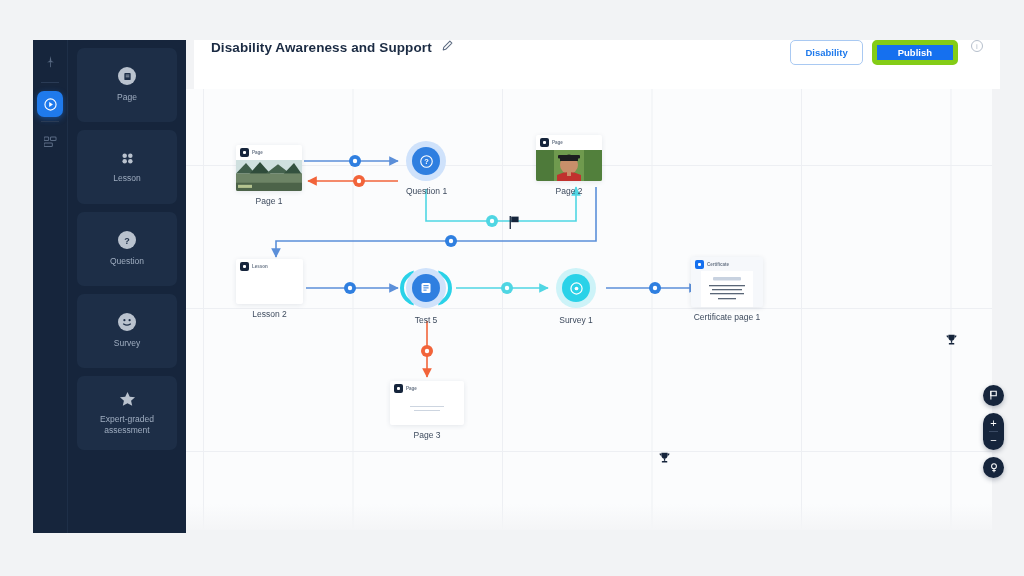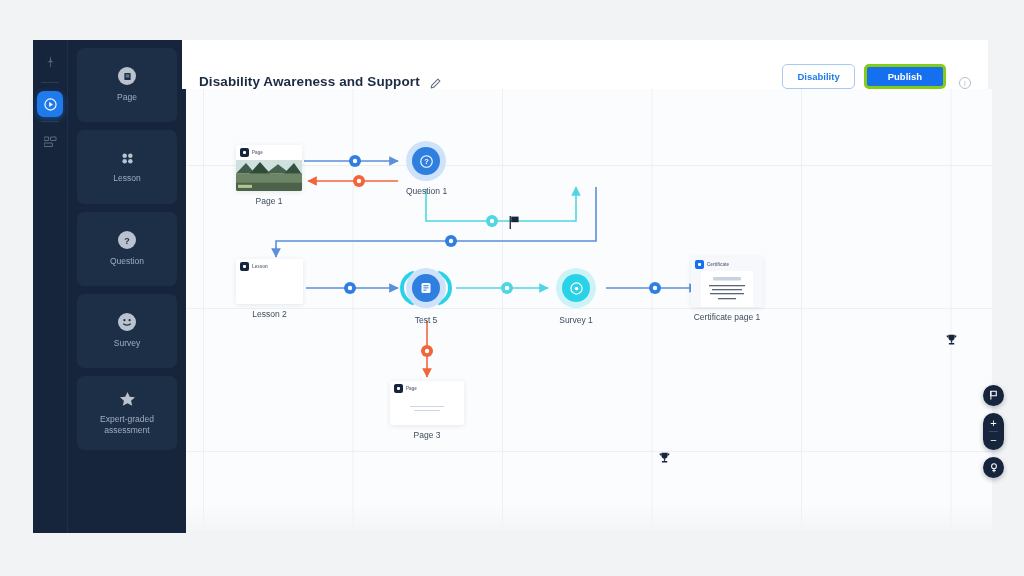--- a/index.html
+++ b/index.html
@@ -70,24 +70,24 @@
     font-size: 10px; font-weight: bold;
   }
   .block-ico.plain { background: transparent; color: #b9c2ce; width: auto; height: auto; }
   .block-label {
     color: #9fadc0; font-size: 8.5px; text-align: center; line-height: 1.25;
     max-width: 90%;
   }
 
   
   .topbar {
-    position: absolute; left: 182px; top: 40px;
+    position: absolute; left: 194px; top: 40px;
     width: 806px; height: 49px;
     background: #ffffff;
-    display: flex; align-items: flex-end;
+    display: flex; align-items: flex-start;
     padding: 0 17px;
   }
   .course-title {
     font-size: 13.5px; font-weight: bold; color: #1b2b43;
     letter-spacing: .1px;
   }
   .pencil-icon {
     margin-left: 10px; color: #5c6a80; display: inline-flex;
     cursor: pointer;
   }
@@ -98,21 +98,21 @@
     display: inline-flex; align-items: center; justify-content: center;
     cursor: pointer; white-space: nowrap;
   }
   .btn-unpublish {
     background: #fff; color: #1f7aec;
     border: 1px solid #a9c9f2;
     padding: 0 14px; margin-right: 9px;
   }
   .btn-publish {
     background: #1570ef; color: #fff;
-    border: 3px solid #84cc16;
+    border: 5px solid #84cc16;
     padding: 0 21px;
   }
   .info-icon {
     margin-left: 13px; width: 12px; height: 12px;
     border: 1px solid #b6bfcc; border-radius: 50%;
     color: #b6bfcc; font-size: 8px;
     display: flex; align-items: center; justify-content: center;
     cursor: pointer;
   }
 
@@ -416,20 +416,41 @@
         <div class="core" style="background:#2f7fe0;">
           <svg width="13" height="13" viewBox="0 0 14 14">
               <circle cx="7" cy="7" r="6.2" fill="none" stroke="#fff" stroke-width="1.2"></circle>
               <text x="7" y="10.2" text-anchor="middle" font-size="8" font-family="Liberation Sans, sans-serif" fill="#fff" font-weight="bold">?</text>
             </svg>
         </div>
       </div>
       <div class="node-label" style="">Question 1</div>
     </div>
 
+    <div class="node" style="left:350px; top:46px;">
+      <div class="card" style="width:66px; height:46px;">
+        <div class="card-head">
+          <div class="card-badge">
+              <i></i>
+            </div>
+          <span class="card-kind">Page</span>
+        </div>
+        <svg class="card-img" width="66" height="31" viewBox="0 0 66 31" preserveAspectRatio="none" style="position:absolute;left:0;top:15px;height:31px;">
+          <rect width="66" height="31" fill="#6f9a4e"></rect>
+          <path d="M0 0 H18 V31 H0 Z" fill="#4e7a3a"></path>
+          <path d="M48 0 H66 V31 H48 Z" fill="#52803c"></path>
+          <circle cx="33" cy="15" r="9" fill="#c98f6a"></circle>
+          <path d="M24 8 Q33 1 42 8 L42 11 L24 11 Z" fill="#1d1d20"></path>
+          <rect x="22" y="5" width="22" height="3.6" rx="1" fill="#1d1d20"></rect>
+          <path d="M21 25 Q33 19 45 25 L45 31 L21 31 Z" fill="#c0322e"></path>
+          <rect x="31" y="21" width="4" height="5" fill="#c98f6a"></rect>
+        </svg>
+      </div>
+      <div class="node-label">Page 2</div>
+    </div>
 
     <div class="node" style="left:50px; top:170px;">
       <div class="card" style="width:67px; height:45px;">
         <div class="card-head">
           <div class="card-badge">
               <i></i>
             </div>
           <span class="card-kind">Lesson</span>
         </div>
       </div>

